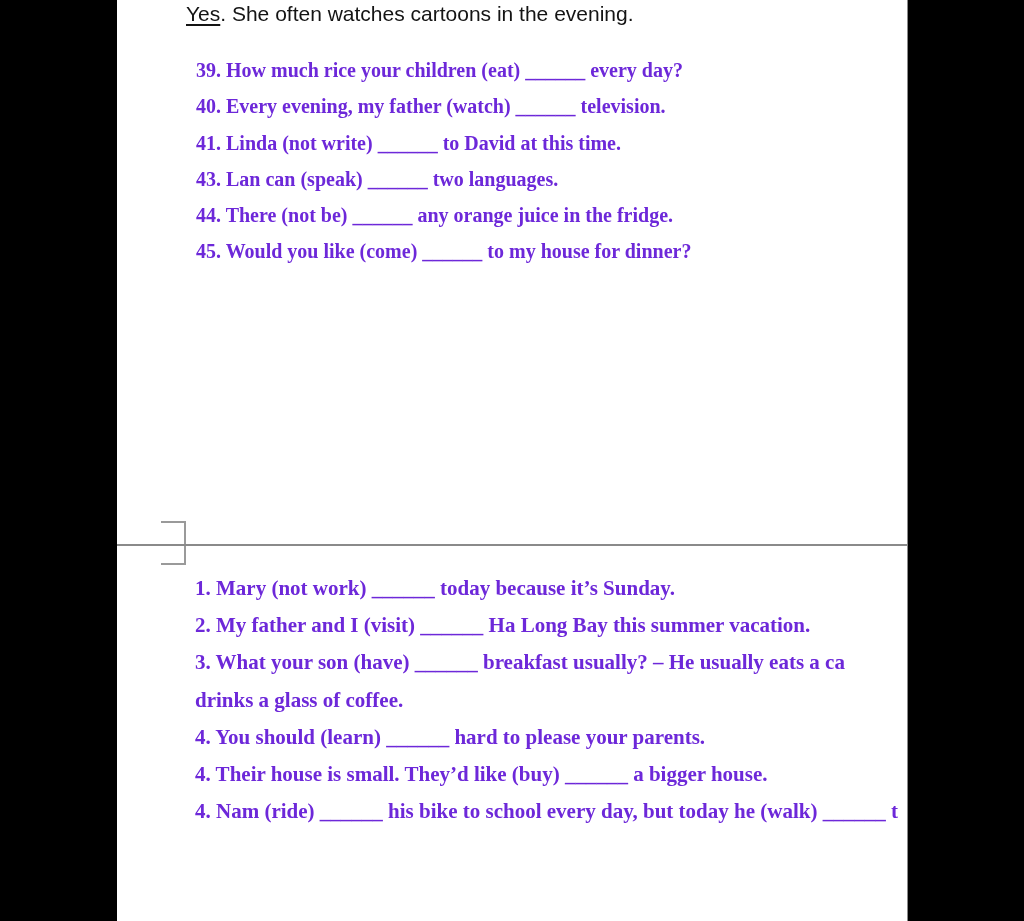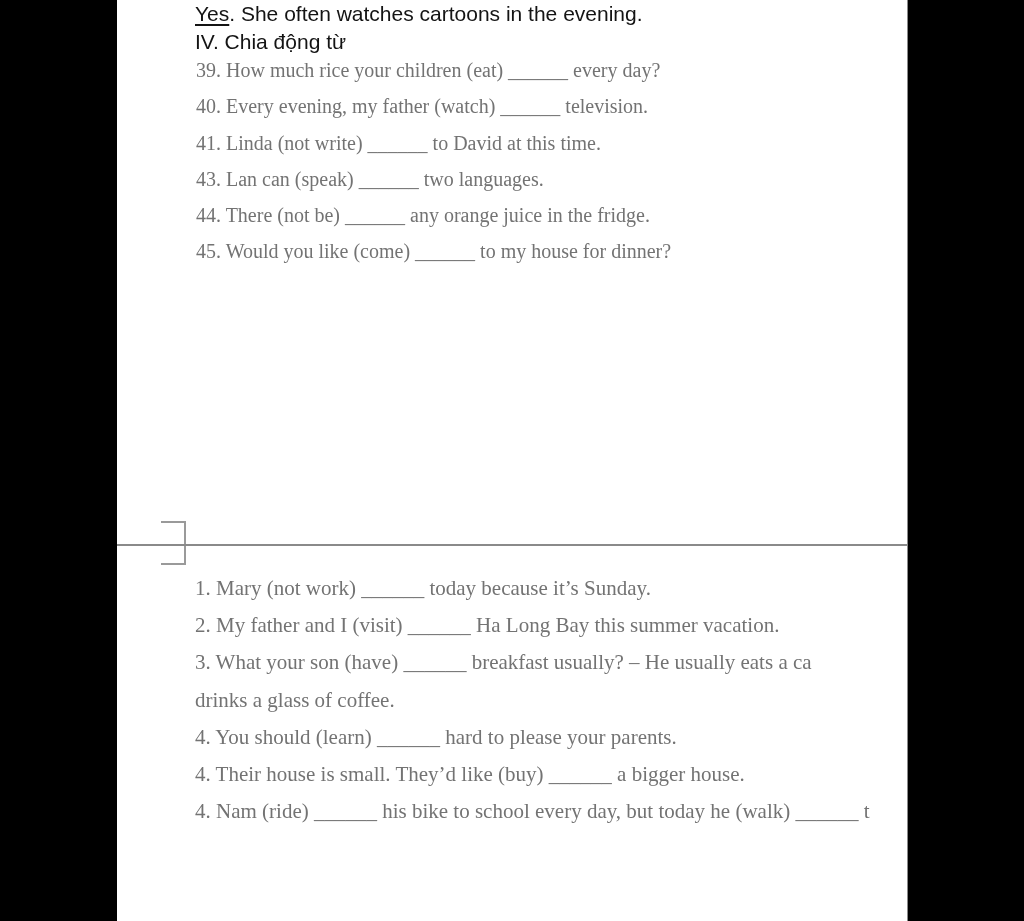--- a/index.html
+++ b/index.html
@@ -20,31 +20,30 @@
     box-sizing: border-box;
   }
   .header {
     position: absolute;
     top: 0; left: 69px;
     font-family: "Liberation Sans", sans-serif;
     font-size: 21px;
     line-height: 28px;
     color: #141414;
     white-space: nowrap;
-    margin-left: 9px;
   }
   .answer-word {
     text-decoration: underline;
     text-underline-offset: 3px;
   }
   .scan {
     position: absolute;
     font-family: "Liberation Serif", serif;
-    font-weight: 400;
-    color: #737373;
+    font-weight: 700;
+    color: #6d28d9;
     white-space: nowrap;
     filter: blur(0.3px);
   }
   .ex1 {
     top: 52px; left: 79px;
     font-size: 20px;
     line-height: 36.3px;
   }
   .ex2 {
     top: 570px; left: 78px;
@@ -67,21 +66,20 @@
     box-sizing: border-box;
   }
 </style>
 </head>
 <body>
 
 <div class="page">
 
   <div class="header">
     <div><span class="answer-word">Yes</span><span>. She often watches cartoons in the evening.</span></div>
-    <div>IV. Chia động từ</div>
   </div>
 
   <div class="scan ex1">
     <div>39. How much rice your children (eat) ______ every day?</div>
     <div>40. Every evening, my father (watch) ______ television.</div>
     <div>41. Linda (not write) ______ to David at this time.</div>
     <div>43. Lan can (speak) ______ two languages.</div>
     <div>44. There (not be) ______ any orange juice in the fridge.</div>
     <div>45. Would you like (come) ______ to my house for dinner?</div>
   </div>

